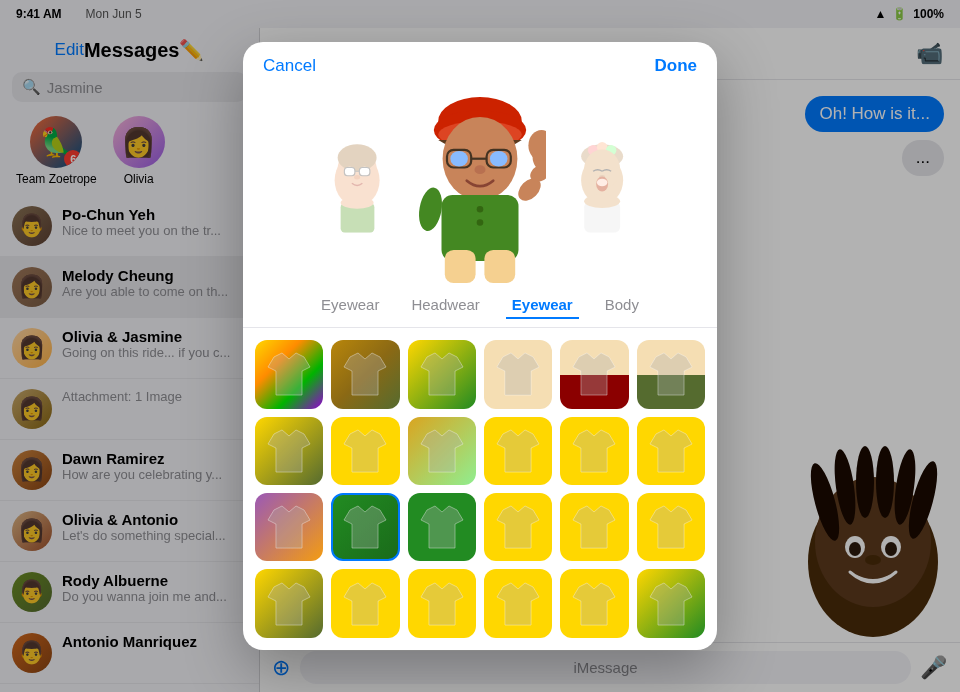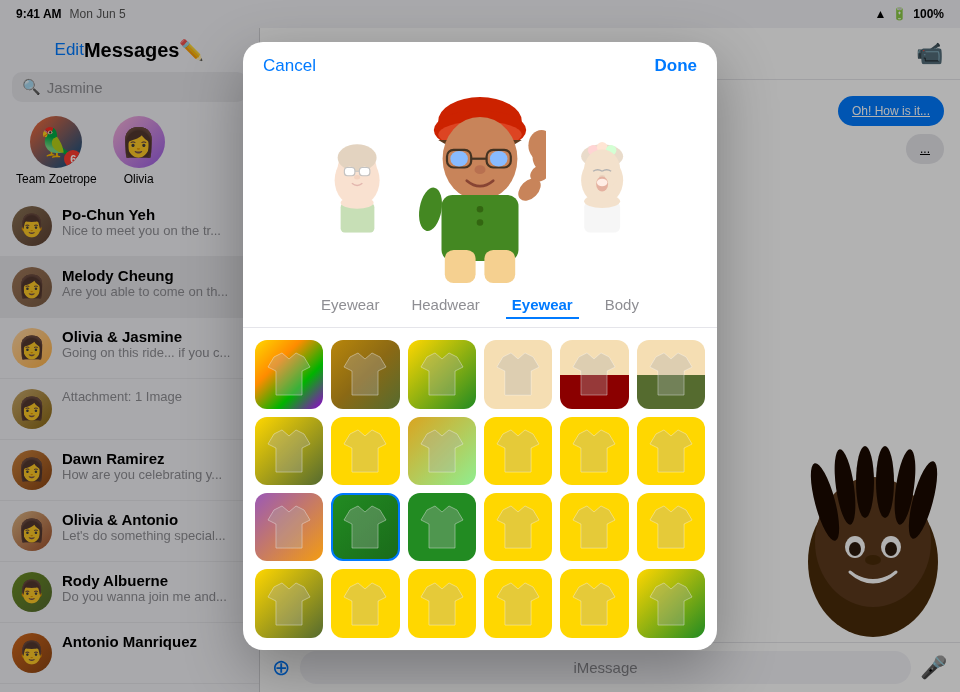--- a/index.html
+++ b/index.html
@@ -125,23 +125,22 @@
       display: flex;
       flex-direction: column;
       align-items: flex-end;
       gap: 8px;
     }
     .bubble {
       background: #007aff;
       color: #fff;
       border-radius: 18px;
       padding: 8px 14px;
-      font-size: 12px;
+      font-size: 17px;
       max-width: 60%;
-      text-decoration: underline;
     }
     .chat-input-bar {
       height: 50px;
       border-top: 1px solid #e5e5ea;
       display: flex;
       align-items: center;
       padding: 0 12px;
       gap: 10px;
     }
     .chat-input-field {
@@ -292,21 +291,21 @@
     .cloth-row3-col1 { background: #ffd700; }
     .cloth-row3-col2 { background: #ffd700; }
     .cloth-row3-col3 { background: #ffd700; }
     .cloth-row3-col4 { background: #ffd700; }
     .cloth-row3-col5 { background: linear-gradient(135deg, #ffd700, #228b22); }
   </style>
 </head>
 <body>
 
 <div class="status-bar">
-  <div style="display:flex;gap:8px;align-items:flex-start;">
+  <div style="display:flex;gap:24px;align-items:flex-start;">
     <span>9:41 AM</span>
     <span style="font-size:12px;font-weight:500;color:#555;">Mon Jun 5</span>
   </div>
   <div class="status-right">
     <span>▲</span>
     <span>🔋</span>
     <span>100%</span>
   </div>
 </div>
 

